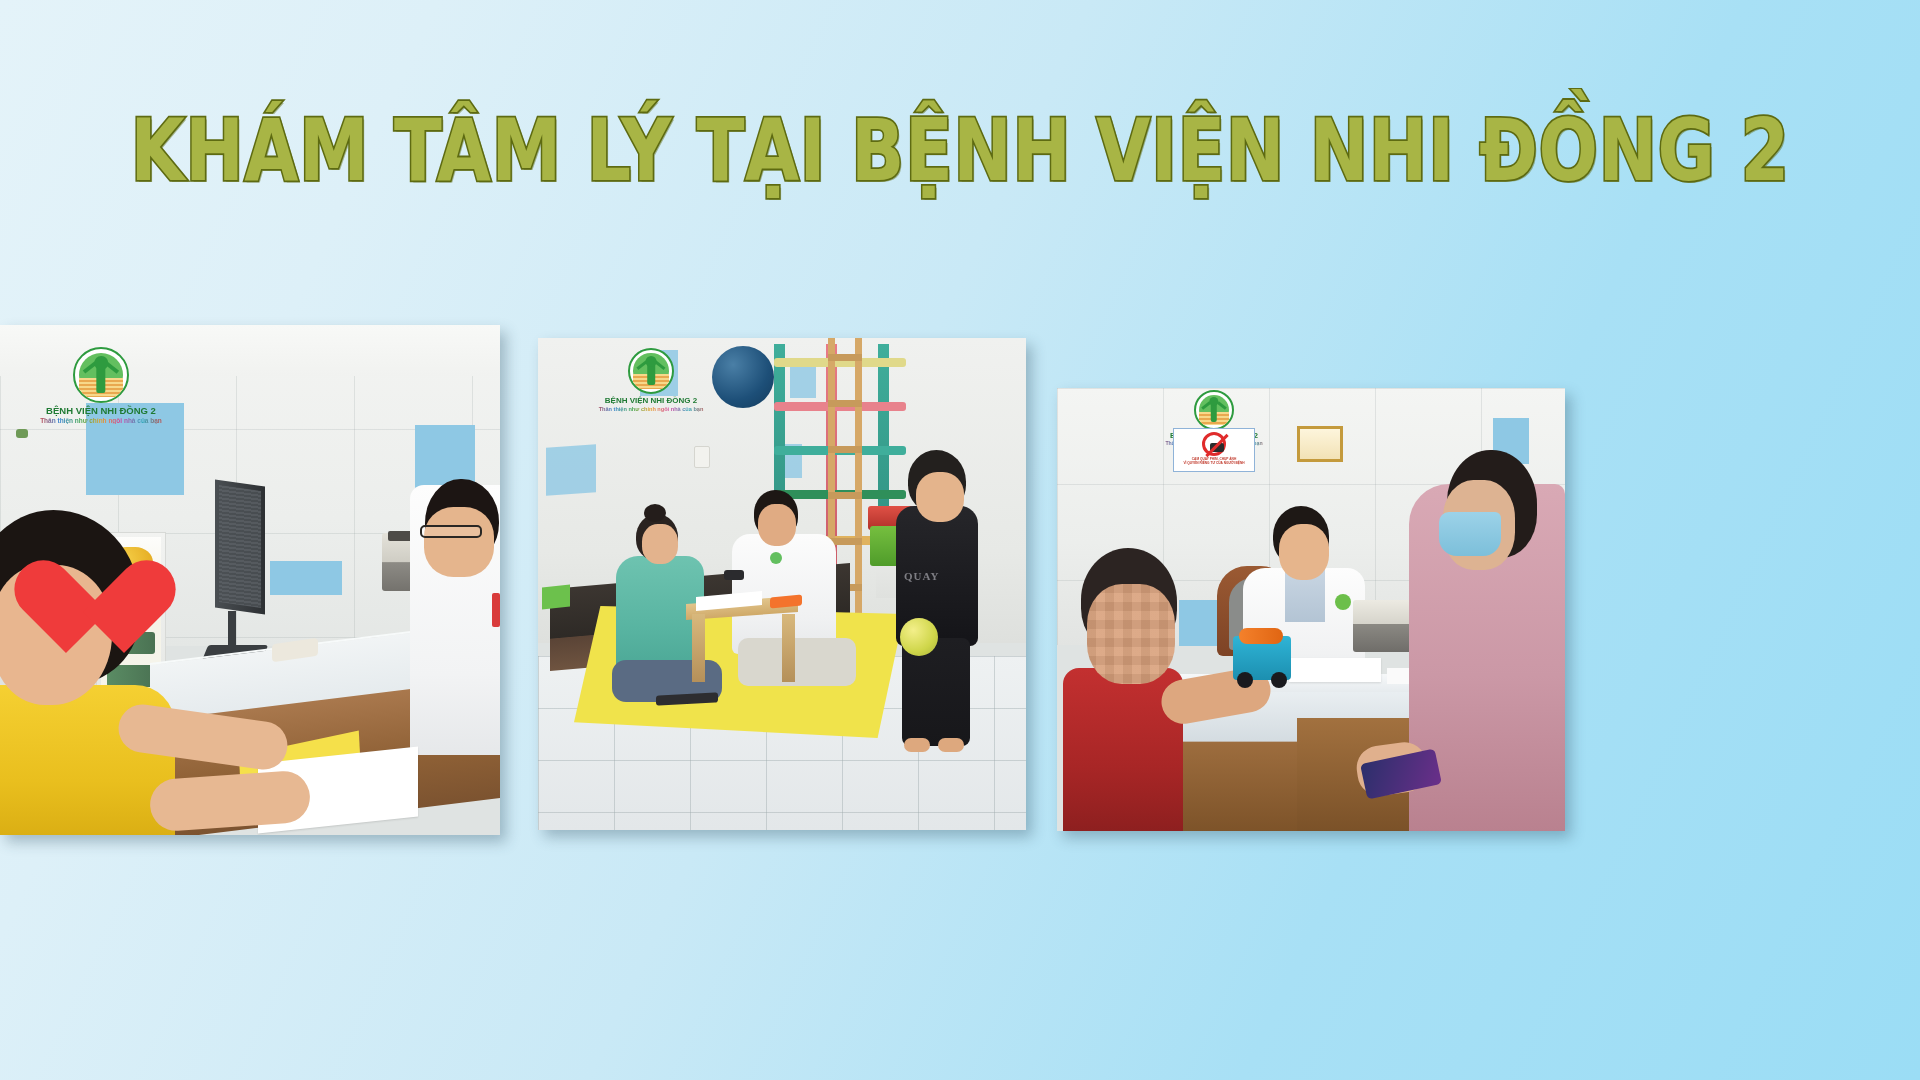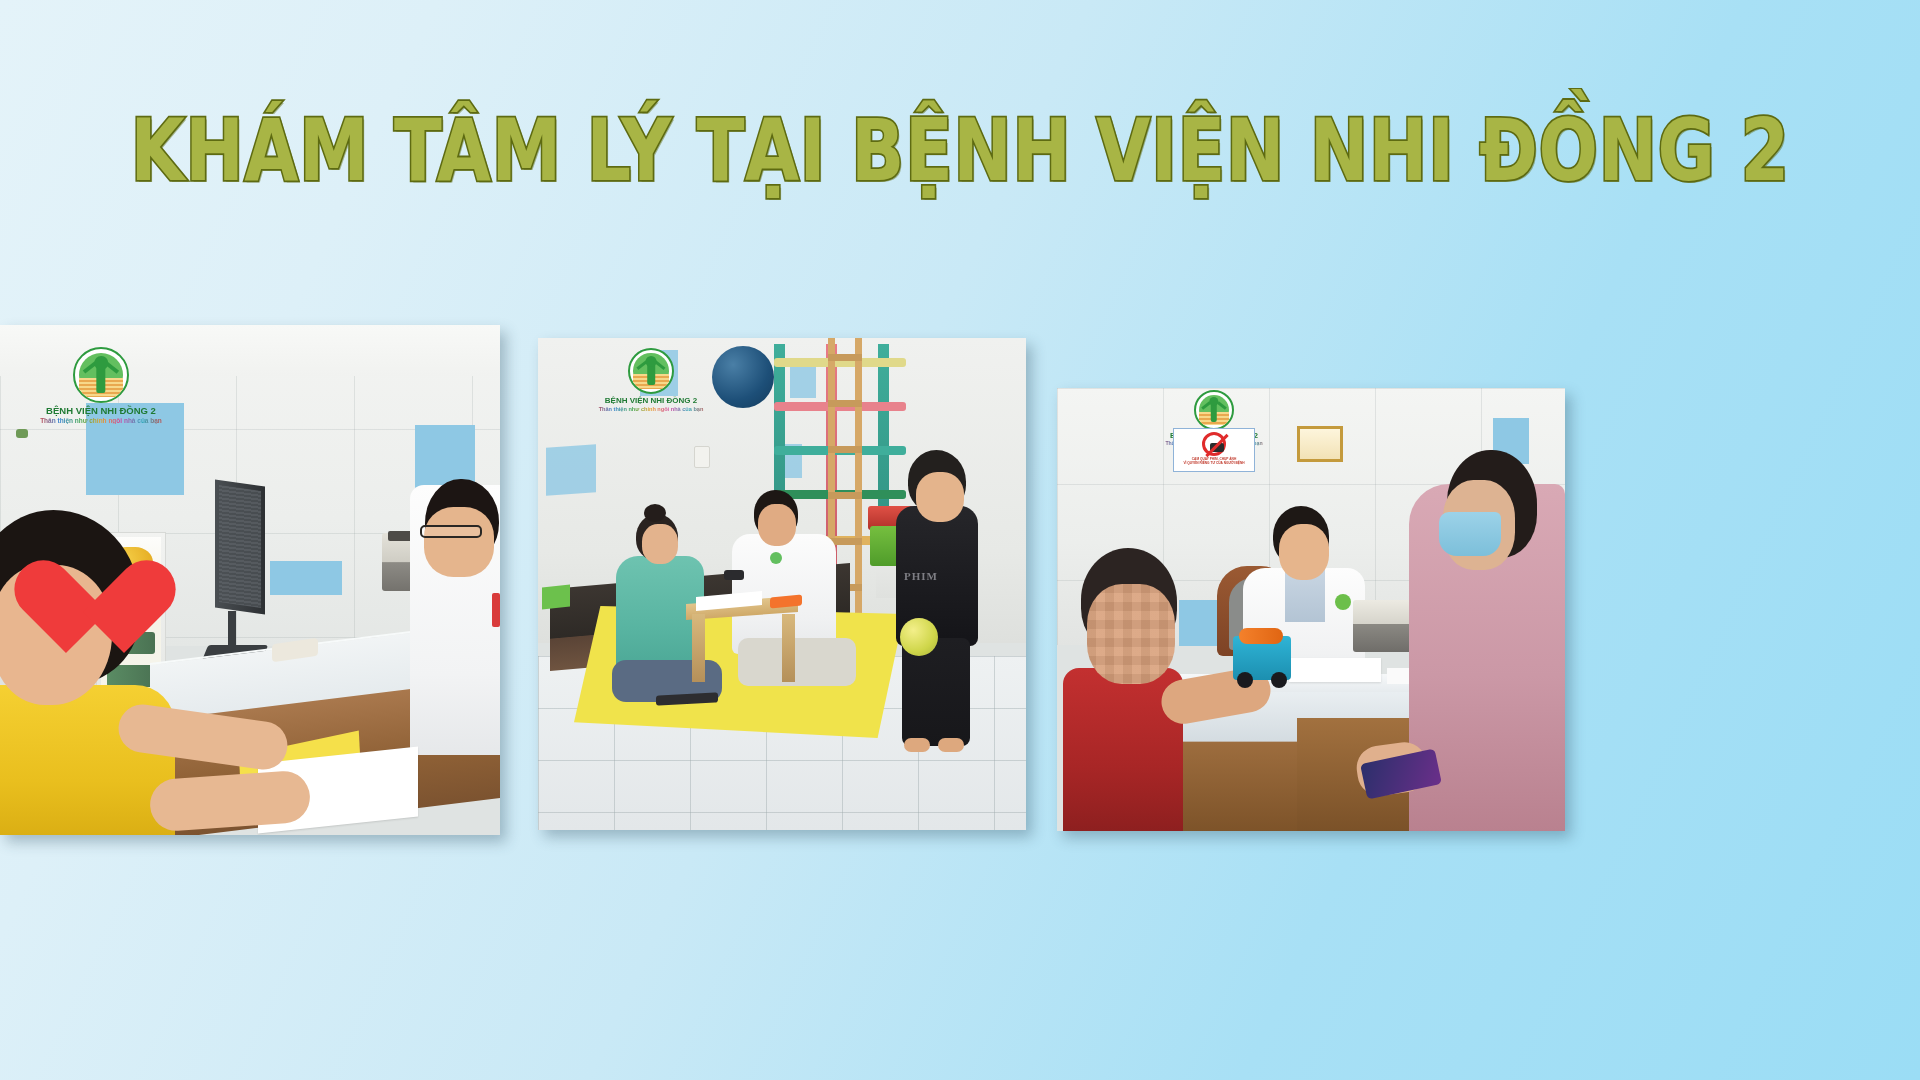--- a/index.html
+++ b/index.html
@@ -527,21 +527,21 @@
     <div style="position:absolute;left:186px;top:232px;width:20px;height:10px;background:#2b2b2e;border-radius:3px;"></div>
 
     <div class="p2-table"></div>
     <div class="p2-table-paper"></div>
     <div class="p2-orange"></div>
     <div class="p2-table-leg" style="left:154px;"></div>
     <div class="p2-table-leg" style="left:244px;"></div>
     <div style="position:absolute;left:118px;top:356px;width:62px;height:10px;background:#2d2d30;border-radius:3px;transform:skewY(-3deg);"></div>
 
     <div class="p2-kid-body"></div>
-    <div class="p2-kid-text">PHIM</div>
+    <div class="p2-kid-text">QUAY</div>
     <div class="p2-kid-legs"></div>
     <div class="p2-kid-foot" style="left:366px;"></div>
     <div class="p2-kid-foot" style="left:400px;"></div>
     <div class="p2-kid-head"></div>
     <div class="p2-kid-face"></div>
     <div class="p2-ball2"></div>
   </div>
 </div>
 
 <div class="photo" id="photo3">

